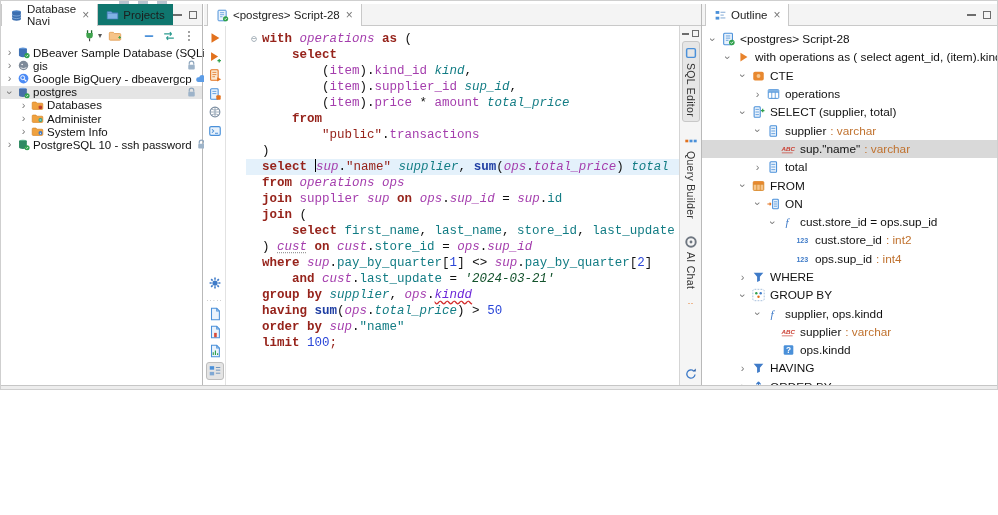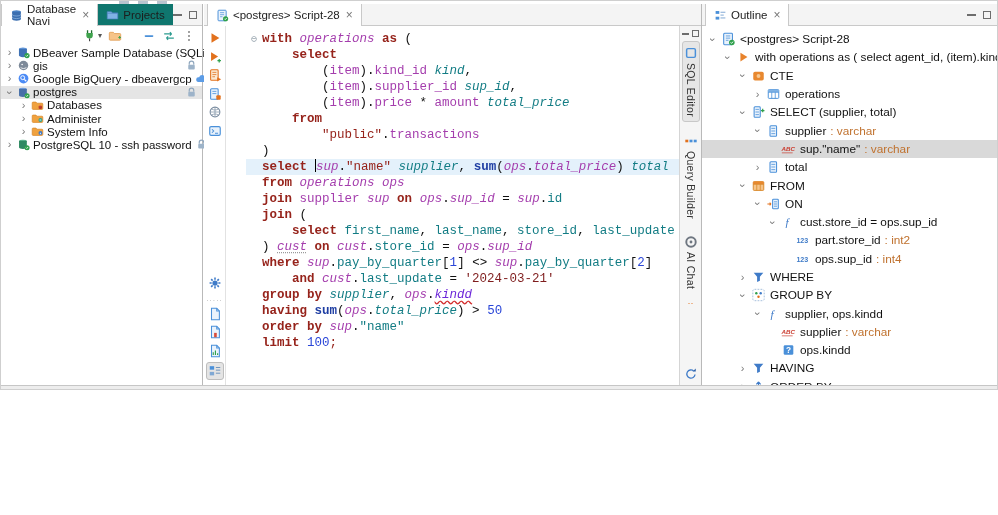--- a/index.html
+++ b/index.html
@@ -60,21 +60,21 @@
   .code-line { white-space:pre; height:16px; }
   .code-line.hl { background:#e4f1fb; }
   .gutter { display:inline-block; width:16px; text-align:center; color:#9aa7b0; font-size:10px; }
   .tok-kw   { color:#96231b; font-weight:bold; }
   .tok-fn   { color:#1f3ea3; font-weight:bold; }
   .tok-pur  { color:#a43dad; }
   .tok-puri { color:#a43dad; font-style:italic; }
   .tok-teal { color:#127c84; }
   .tok-teali{ color:#127c84; font-style:italic; }
   .tok-q    { color:#96231b; }
-  .tok-str  { color:#7f1d1d; }
+  .tok-str  { color:#14532d;font-style:italic; }
   .tok-num  { color:#2a46d8; }
   .tok-sc   { color:#96231b; }
   .tok-pl   { color:#111; }
   .tok-err  { color:#6d28d9; font-style:italic; text-decoration:underline; text-decoration-style:wavy; text-decoration-color:#d22b2b; text-underline-offset:2px; }
   .tok-custu{ color:#a43dad; font-style:italic; text-decoration:underline; text-decoration-style:dotted; text-decoration-color:#9a9a9a; text-underline-offset:2px; }
   .cursor { display:inline-block; width:1.5px; height:13px; background:#000; vertical-align:-2px; }
 
   .side-strip { position:absolute; right:0; top:0; bottom:0; width:22px; background:#f5f5f5; border-left:1px solid #d5d5d5;
                 display:flex; flex-direction:column; align-items:center; }
   .strip-btns { display:flex; gap:3px; margin:4px 0 4px; align-items:center; }
@@ -608,21 +608,21 @@
           </span>
           <span>cust.store_id = ops.sup_id</span>
         </div>
         <div class="orow" style="padding-left: 81px;">
           <span class="chev"></span>
           <span class="ic">
             <svg viewBox="0 0 18 16" preserveAspectRatio="xMinYMid meet">
               <text x="0.5" y="11.5" font-size="8.5" font-weight="bold" fill="#3F7BC8">123</text>
             </svg>
           </span>
-          <span>part.store_id</span>
+          <span>cust.store_id</span>
           <span class="otype"> : int2</span>
         </div>
         <div class="orow" style="padding-left: 81px;">
           <span class="chev"></span>
           <span class="ic">
             <svg viewBox="0 0 18 16" preserveAspectRatio="xMinYMid meet">
               <text x="0.5" y="11.5" font-size="8.5" font-weight="bold" fill="#3F7BC8">123</text>
             </svg>
           </span>
           <span>ops.sup_id</span>

